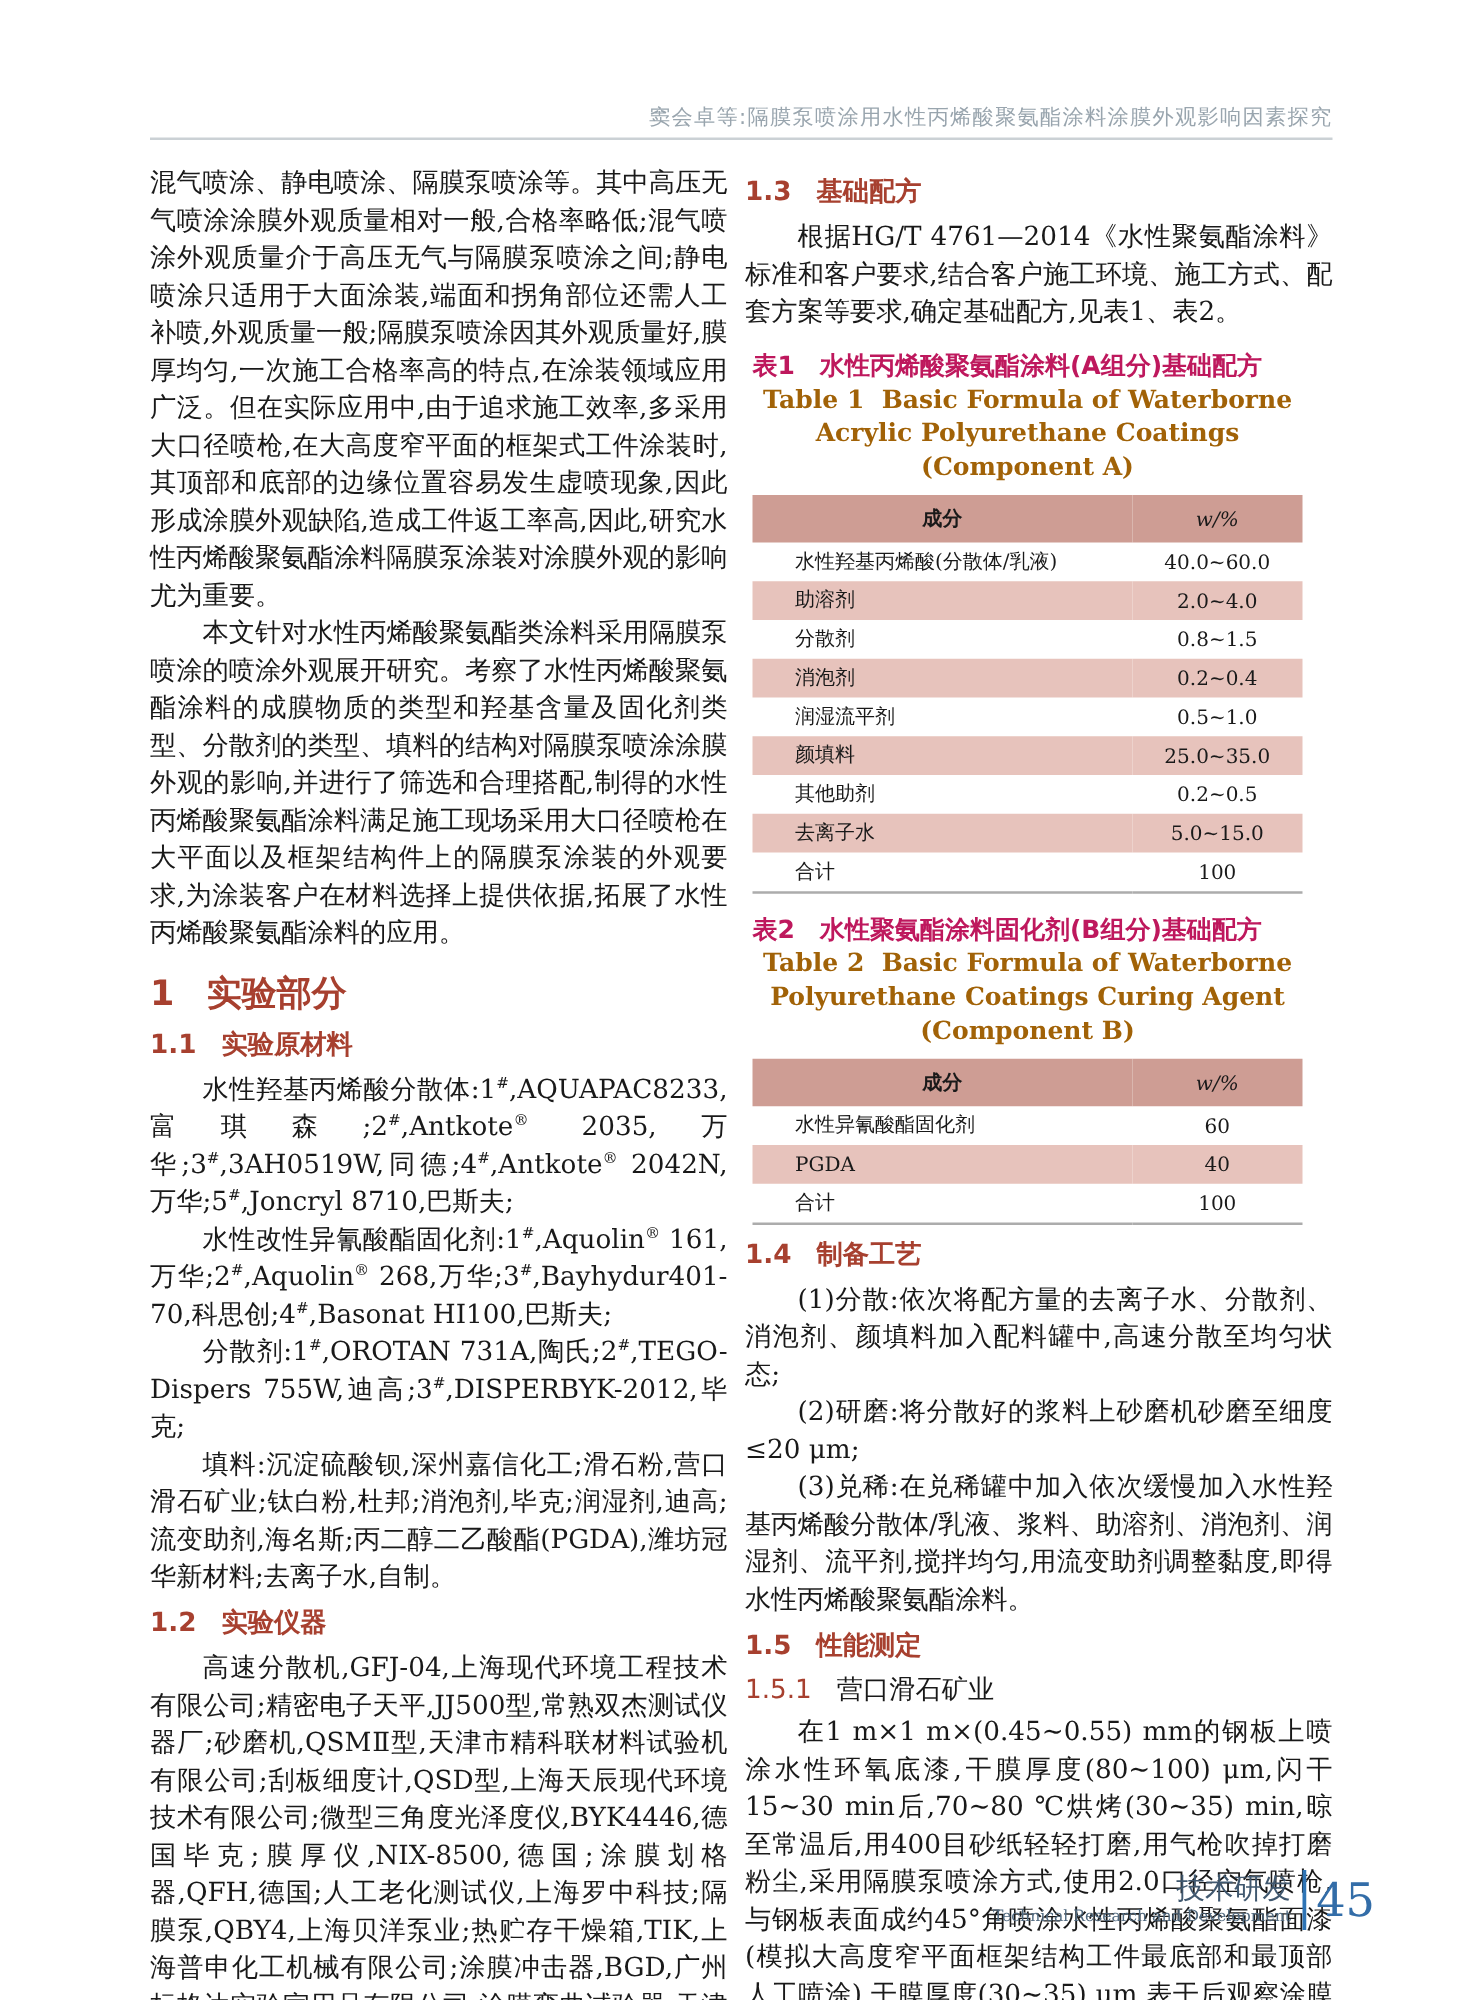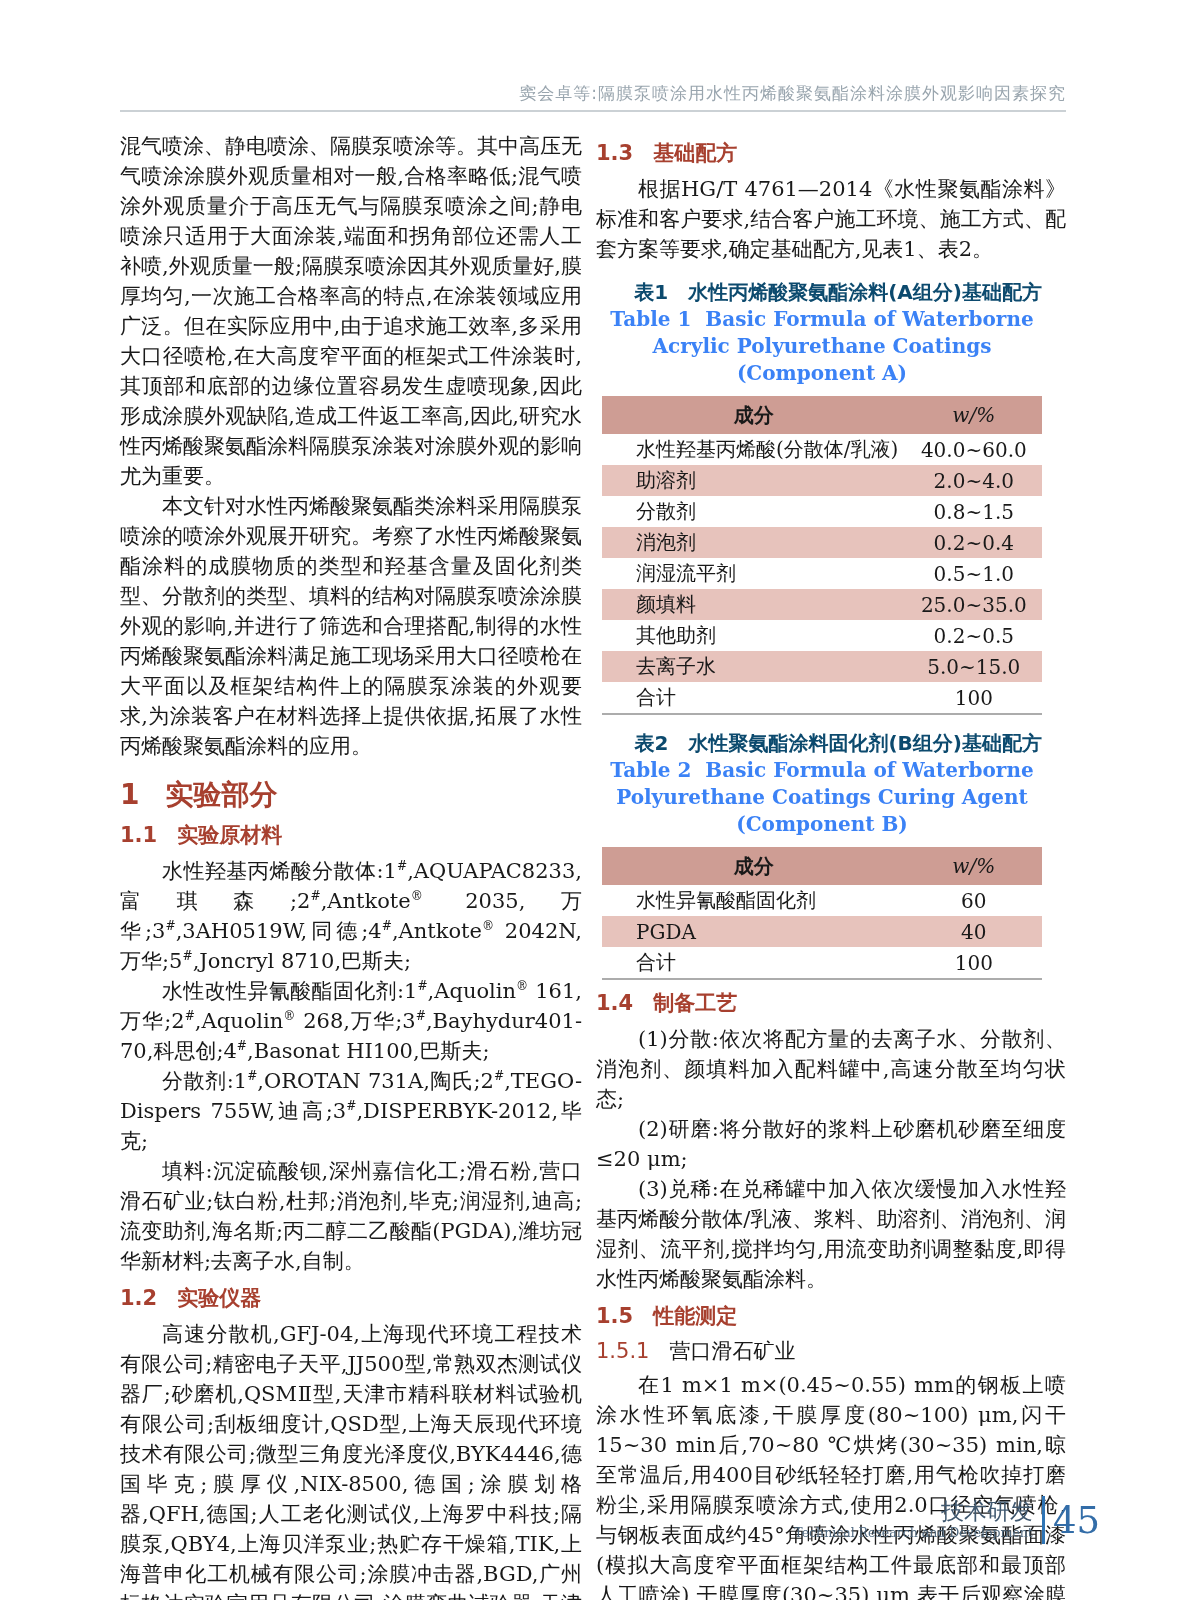--- a/index.html
+++ b/index.html
@@ -37,28 +37,28 @@
   }
   h2.sub .num { margin-right:20px; }
   h3.subsub { margin:6px 0 5px; font-size:21px; font-weight:normal; line-height:28px; }
   h3.subsub .num {
     margin-right:20px; font-family:"DejaVu Sans","Liberation Sans",sans-serif;
     color:var(--heading-red,#A7402F);
   }
   
   .table-block { margin:14px 0 10px 6px; width:440px; }
   .cap-cn {
-    text-align:right; font-family:"DejaVu Sans","Liberation Sans",sans-serif;
-    font-weight:bold; font-size:20px; line-height:28px; color:#0c4a6e;
+    text-align:left; font-family:"DejaVu Sans","Liberation Sans",sans-serif;
+    font-weight:bold; font-size:20px; line-height:28px; color:#be185d;
   }
   .cap-en {
-    text-align:center; font-weight:bold; font-size:20px; line-height:27px; color:#3b82f6;
+    text-align:center; font-weight:bold; font-size:20px; line-height:27px; color:#a16207;
   }
   table.data {
-    border-collapse:collapse; width:100%; margin-top:9px; font-size:20px;
+    border-collapse:collapse; width:100%; margin-top:9px; font-size:16px;
     border-bottom:2px solid #ACACAC;
   }
   table.data th {
     background:var(--table-header-bg,#CE9D94); height:36px; font-weight:bold; text-align:center;
   }
   table.data th.val { font-style:italic; font-weight:normal; }
   table.data td { height:29px; }
   table.data td:first-child { text-align:left; padding-left:34px; }
   table.data td:last-child { text-align:center; width:31%; }
   table.data tbody tr:nth-child(even) { background:var(--table-alt-bg,#E7C3BC); }

